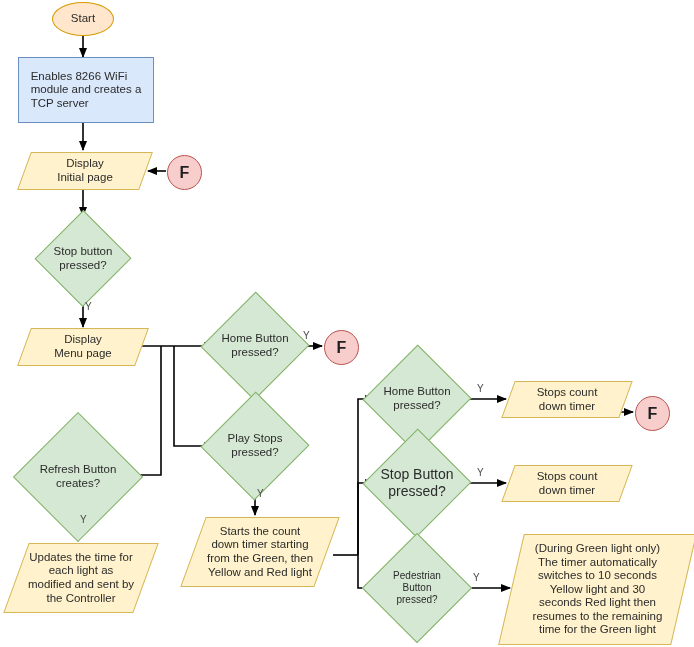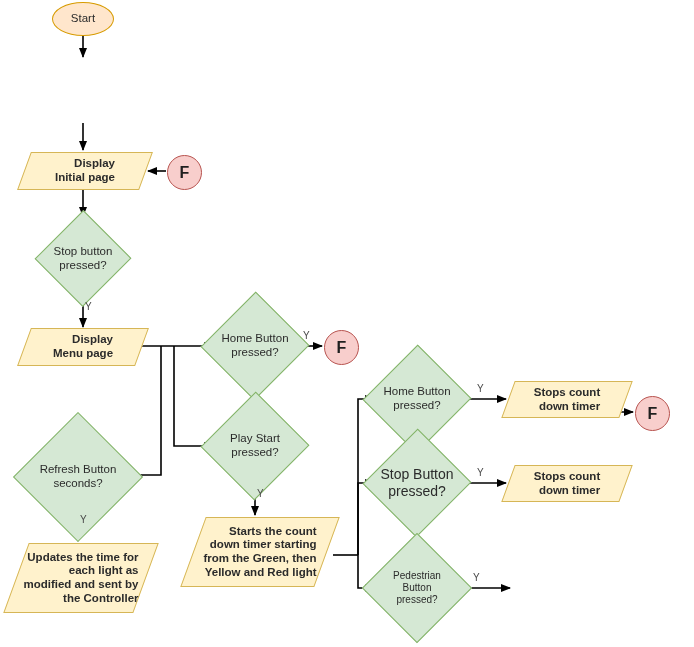--- a/index.html
+++ b/index.html
@@ -48,26 +48,25 @@
     background:#fff2cc;
     border:1.3px solid #d6b656;
     transform:skewX(-20deg);
     z-index:-1;
   }
   .io-wrap{
     position:absolute;
     display:flex;
     align-items:center;
     justify-content:center;
-    text-align:right;
+    text-align:center;
     color:#2b2b2b;
     line-height:1.18;
     white-space:pre-line;
     z-index:2;
-    font-weight:bold;
   }
   .decision-wrap{
     position:absolute;
     display:flex;
     align-items:center;
     justify-content:center;
     text-align:center;
     color:#2b2b2b;
     line-height:1.18;
     white-space:pre-line;
@@ -145,20 +144,23 @@
       <path d="M600,412 L633,412"></path>
 
       <path d="M470,483 L506,483"></path>
 
       <path d="M470,588 L510,588"></path>
     </g>
   </svg>
 
   <div class="node terminator" style="left:52px; top:2px; width:62px; height:34px; font-size:11.5px;">Start</div>
 
+  <div class="node process" style="left:18px; top:57px; width:136px; height:66px; font-size:11.5px;">Enables 8266 WiFi
+module and creates a
+TCP server</div>
 
   <div class="io-wrap" style="left:24px; top:152px; width:122px; height:38px; font-size:11.5px;">
     <span class="io-inner"></span>
     <span>Display
 Initial page</span>
   </div>
 
   <div class="connector" style="left:167px; top:155px; width:33px; height:33px; font-size:16px;">F</div>
 
   <div class="decision-wrap" style="left:38px; top:217px; width:90px; height:83px; font-size:11.5px;">
@@ -178,29 +180,29 @@
     <span class="decision-inner" style="inset:-6px 8px;"></span>
     <span>Home Button
 pressed?</span>
   </div>
   <div class="edge-label" style="left:303px; top:330px;">Y</div>
 
   <div class="connector" style="left:324px; top:330px; width:33px; height:33px; font-size:16px;">F</div>
 
   <div class="decision-wrap" style="left:209px; top:413px; width:92px; height:66px; font-size:11.5px;">
     <span class="decision-inner" style="inset:-6px 8px;"></span>
-    <span>Play Start
+    <span>Play Stops
 pressed?</span>
   </div>
   <div class="edge-label" style="left:257px; top:488px;">Y</div>
 
   <div class="decision-wrap" style="left:16px; top:442px; width:124px; height:70px; font-size:11.5px;">
     <span class="decision-inner" style="inset:-11px 16px;"></span>
     <span>Refresh Button
-seconds?</span>
+creates?</span>
   </div>
   <div class="edge-label" style="left:80px; top:514px;">Y</div>
 
   <div class="io-wrap" style="left:16px; top:543px; width:130px; height:70px; font-size:11.5px;">
     <span class="io-inner"></span>
     <span>Updates the time for
 each light as
 modified and sent by
 the Controller</span>
   </div>
@@ -242,14 +244,24 @@
   </div>
 
   <div class="decision-wrap" style="left:371px; top:548px; width:92px; height:80px; font-size:10px;">
     <span class="decision-inner" style="inset:1px 7px;"></span>
     <span>Pedestrian
 Button
 pressed?</span>
   </div>
   <div class="edge-label" style="left:473px; top:572px;">Y</div>
 
+  <div class="io-wrap" style="left:511px; top:534px; width:173px; height:111px; font-size:11.5px;">
+    <span class="io-inner" style="transform:skewX(-13deg);"></span>
+    <span>(During Green light only)
+The timer automatically
+switches to 10 seconds
+Yellow light and 30
+seconds Red light then
+resumes to the remaining
+time for the Green light</span>
+  </div>
 
 </div>
 
 </body></html>

